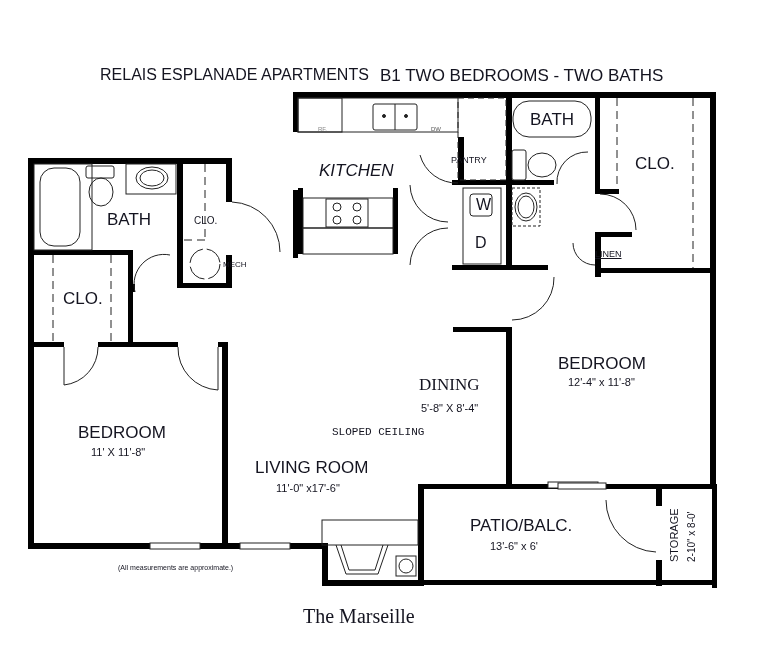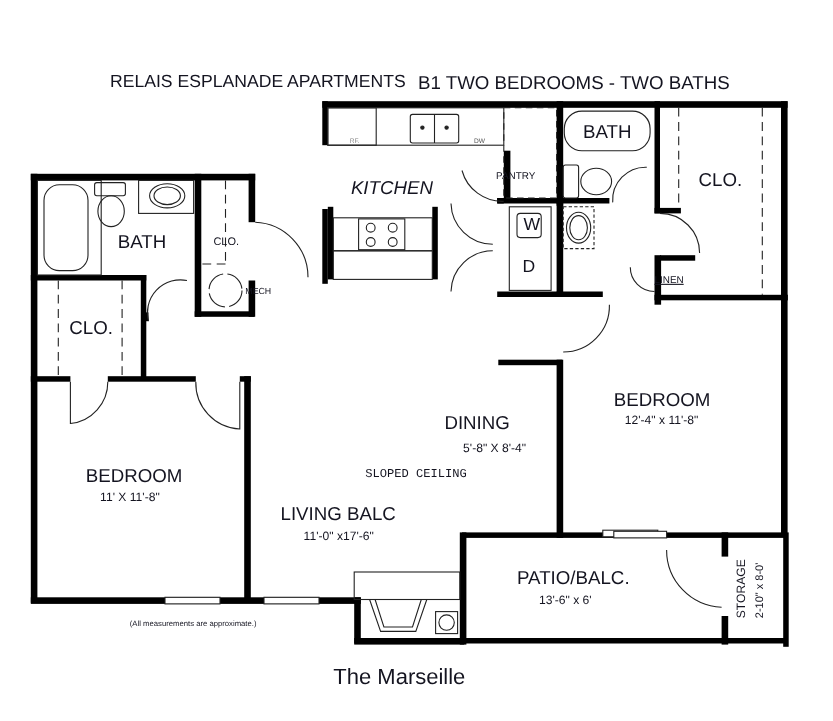--- a/index.html
+++ b/index.html
@@ -5,21 +5,21 @@
     html, body { margin: 0; padding: 0; background: #ffffff; }
     body { width: 757px; height: 655px; position: relative; overflow: hidden; font-family: "Liberation Sans", sans-serif; color: #111; }
     #plan { position: absolute; left: 0; top: 0; }
     .lbl { position: absolute; white-space: nowrap; font-family: "Liberation Sans", sans-serif; color: #141420; }
     .title { left: 52px; top: 66px; font-size: 16px; letter-spacing: 0px; margin-left: 48px; }
     .title-unit { left: 380px; top: 66px; font-size: 17px; }
     .room-big { font-size: 17px; }
     .room-med { font-size: 15px; }
     .room-sm { font-size: 10px; }
     .dim { font-size: 11px; }
-    .caption { left: 303px; top: 605px; font-size: 20px; }
+    .caption { left: 303px; top: 605px; font-size: 20px; font-family: Liberation Serif, serif; }
     .note { left: 118px; top: 564px; font-size: 7px; }
     .vert { transform: rotate(-90deg); transform-origin: left top; }
   </style>
 </head>
 <body>
 
 <svg id="plan" width="757" height="655" viewBox="0 0 757 655" xmlns="http://www.w3.org/2000/svg">
   <g fill="#000">
 
     <rect x="293" y="92" width="423" height="6"></rect>
@@ -180,25 +180,25 @@
 <div class="lbl room-sm" style="left:194px;top:215px;">CLO.</div>
 <div class="lbl room-sm" style="left:190px;top:260px;font-size:8px;padding-left:33px;">MECH</div>
 <div class="lbl room-big" style="left:63px;top:289px;">CLO.</div>
 
 <div class="lbl room-big" style="left:78px;top:423px;">BEDROOM</div>
 <div class="lbl dim" style="left:91px;top:446px;">11' X 11'-8"</div>
 
 <div class="lbl room-big" style="left:558px;top:354px;">BEDROOM</div>
 <div class="lbl dim" style="left:568px;top:376px;">12'-4" x 11'-8"</div>
 
-<div class="lbl room-big" style="left:404px;top:375px;">DINING</div>
+<div class="lbl room-big" style="left:419px;top:375px;font-family:Liberation Serif, serif;">DINING</div>
 <div class="lbl dim" style="left:421px;top:402px;">5'-8" X 8'-4"</div>
 <div class="lbl dim" style="left:332px;top:426px;font-family:Liberation Mono, monospace;">SLOPED CEILING</div>
 
-<div class="lbl room-big" style="left:255px;top:458px;">LIVING BALC</div>
+<div class="lbl room-big" style="left:255px;top:458px;">LIVING ROOM</div>
 <div class="lbl dim" style="left:276px;top:482px;">11'-0" x17'-6"</div>
 
 <div class="lbl room-big" style="left:470px;top:516px;">PATIO/BALC.</div>
 <div class="lbl dim" style="left:490px;top:540px;">13'-6" x 6'</div>
 
 <div class="lbl dim vert" style="left:668px;top:562px;font-size:11px;">STORAGE</div>
 <div class="lbl dim vert" style="left:686px;top:562px;font-size:10px;">2-10" x 8-0'</div>
 
 <div class="lbl note">(All measurements are approximate.)</div>
 <div class="lbl caption">The Marseille</div>

